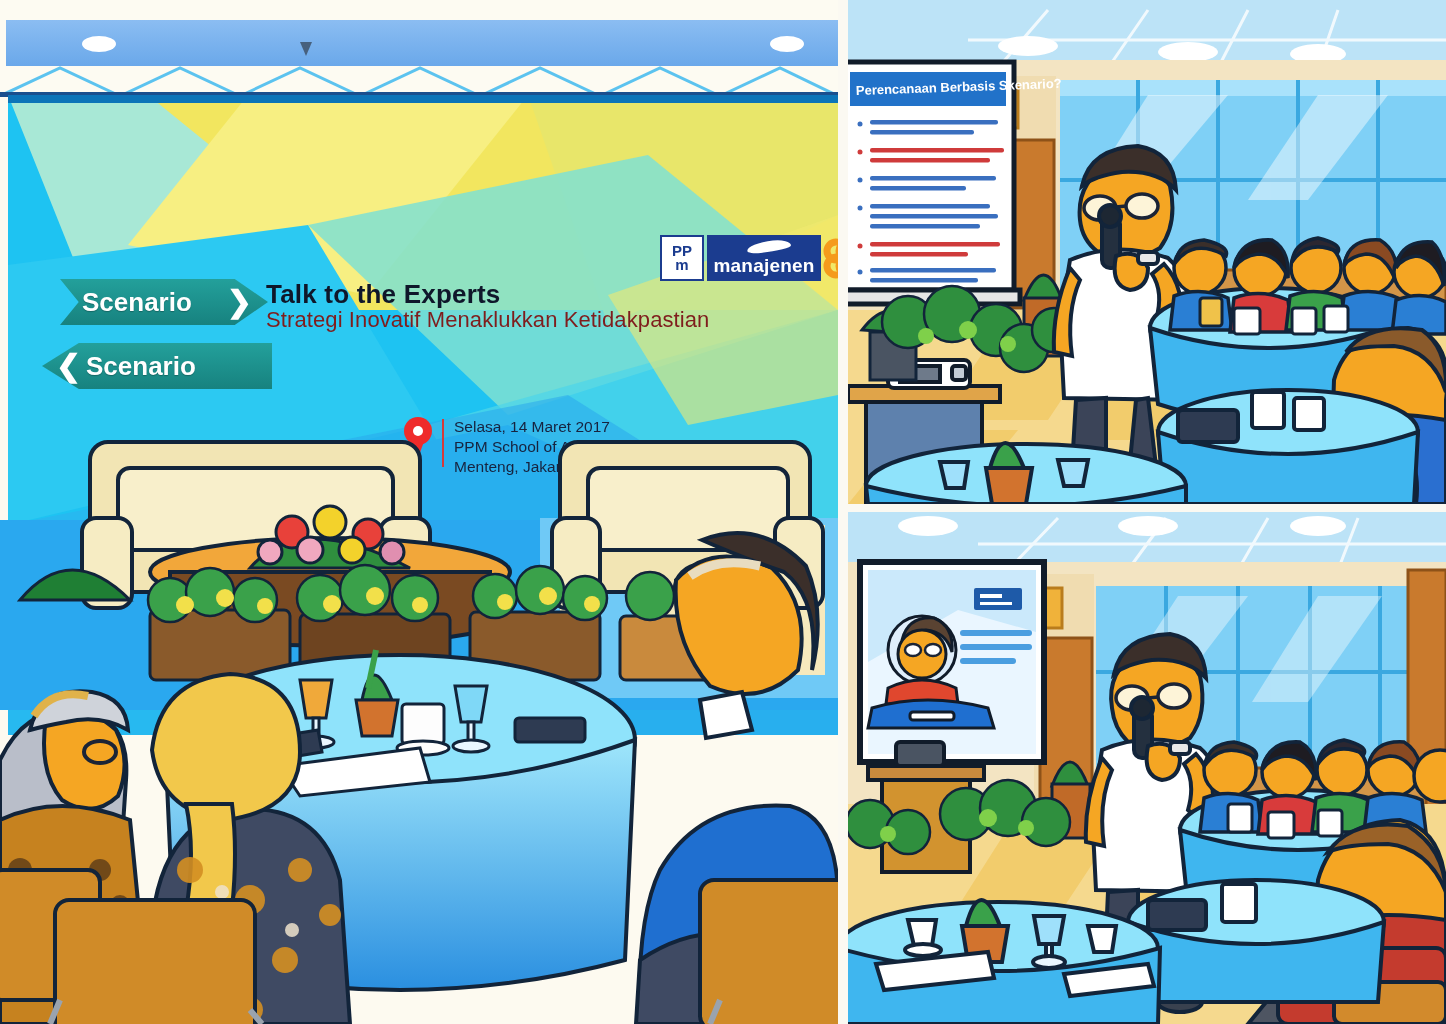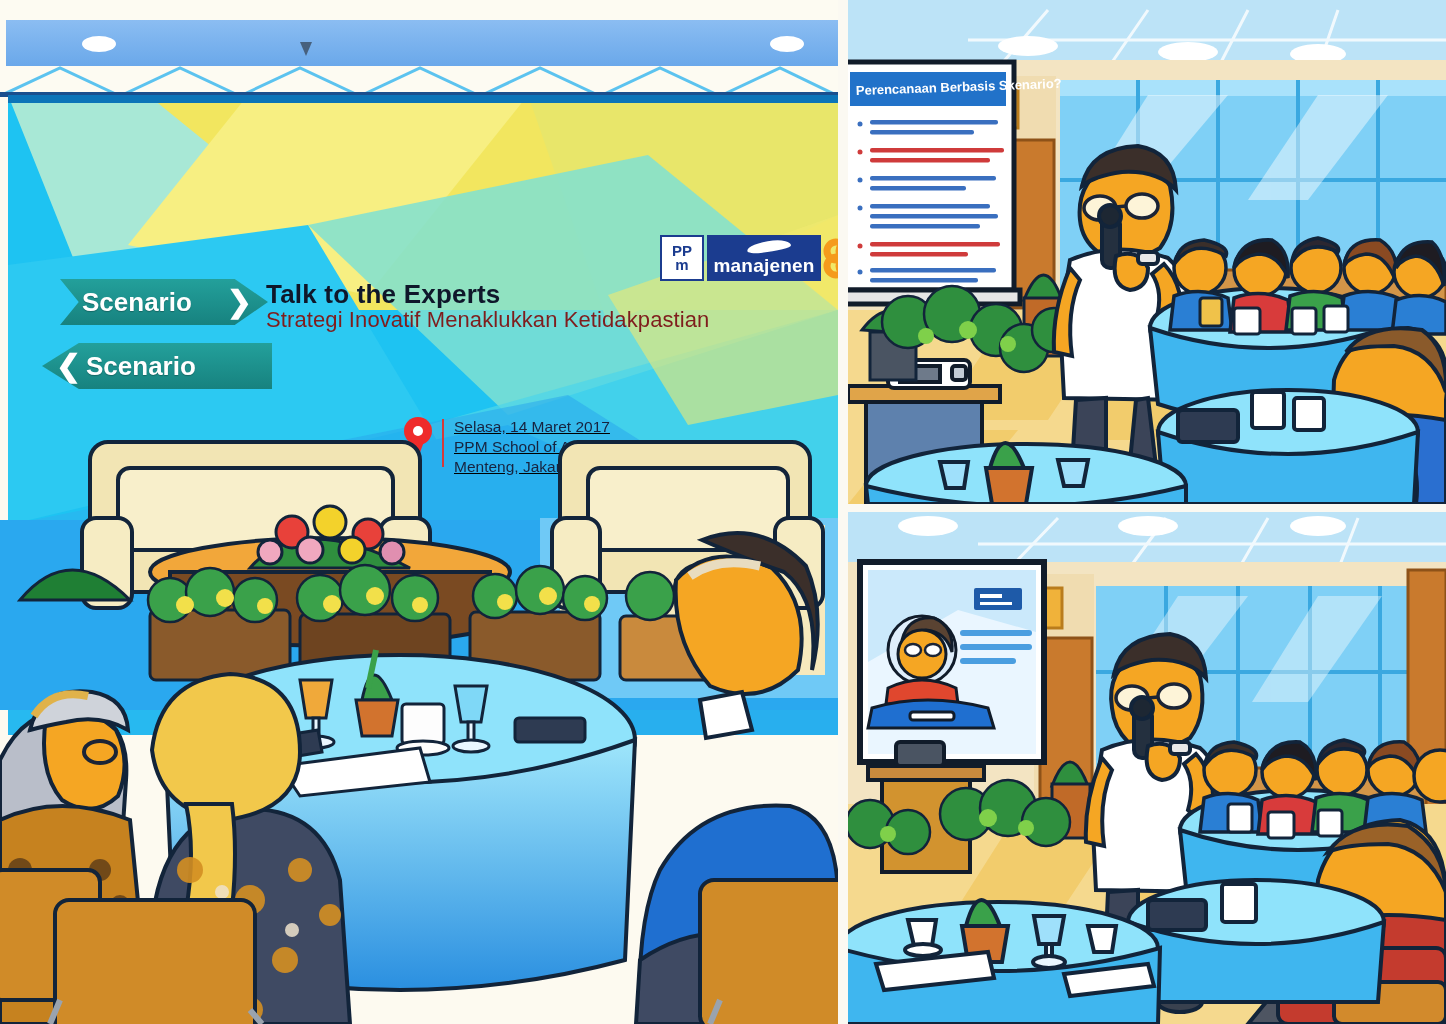--- a/index.html
+++ b/index.html
@@ -22,21 +22,21 @@
   #backdrop{position:absolute;left:8px;top:95px;width:830px;height:640px;overflow:hidden;
      background:#22c3f0;}
 
   #titleblock{position:absolute;left:258px;top:186px;width:540px;}
   .t-talk{font-size:26px;font-weight:bold;color:#0f172a;letter-spacing:.2px;line-height:1;}
   .t-main{line-height:1;margin-top:5px;white-space:nowrap;}
   .t-main .b{font-size:55px;font-weight:bold;color:#17295e;letter-spacing:-1px;}
   .t-main .l{font-size:55px;font-weight:300;color:#17295e;letter-spacing:0px;}
   .t-sub{font-size:22px;color:#7f1d1d;letter-spacing:.1px;}
 
-  #infoblock{position:absolute;left:396px;top:322px;display:flex;gap:10px;text-decoration:underline;}
+  #infoblock{position:absolute;left:396px;top:322px;display:flex;gap:10px;}
   .pin{width:28px;height:42px;position:relative;flex:0 0 auto;}
   .pin .p1{position:absolute;left:0;top:0;width:28px;height:28px;border-radius:50% 50% 50% 50%;background:#ef2b2b;}
   .pin .p2{position:absolute;left:6px;top:19px;width:16px;height:22px;background:#ef2b2b;
      clip-path:polygon(0 0,100% 0,50% 100%);}
   .pin .p3{position:absolute;left:9px;top:9px;width:10px;height:10px;border-radius:50%;background:#fff;}
   .vdiv{width:2px;background:#d63a3a;height:48px;margin-top:2px;}
   .infotext{font-size:15.5px;color:#17233f;line-height:1.28;white-space:nowrap;}
 
   .signpost{position:absolute;height:46px;background:linear-gradient(180deg,#23a09b,#17827f);
      border:2px solid #0d5f61;display:flex;align-items:center;box-shadow:0 2px 0 rgba(0,0,0,.12);}

